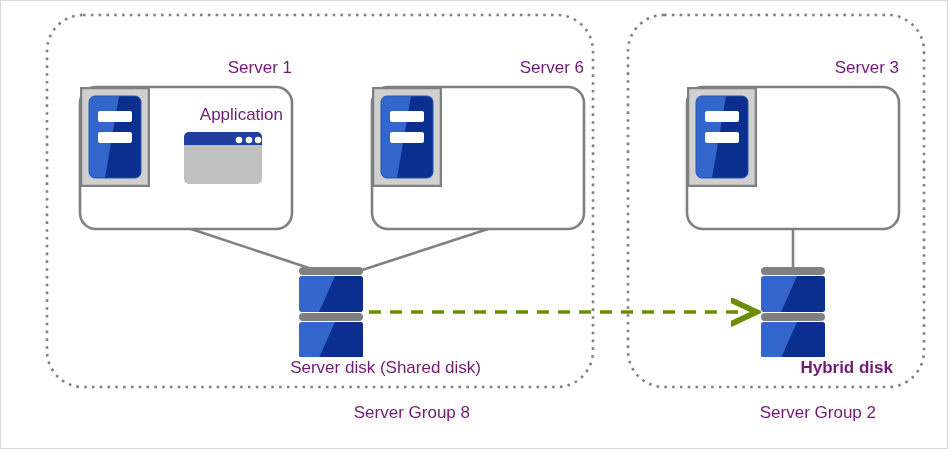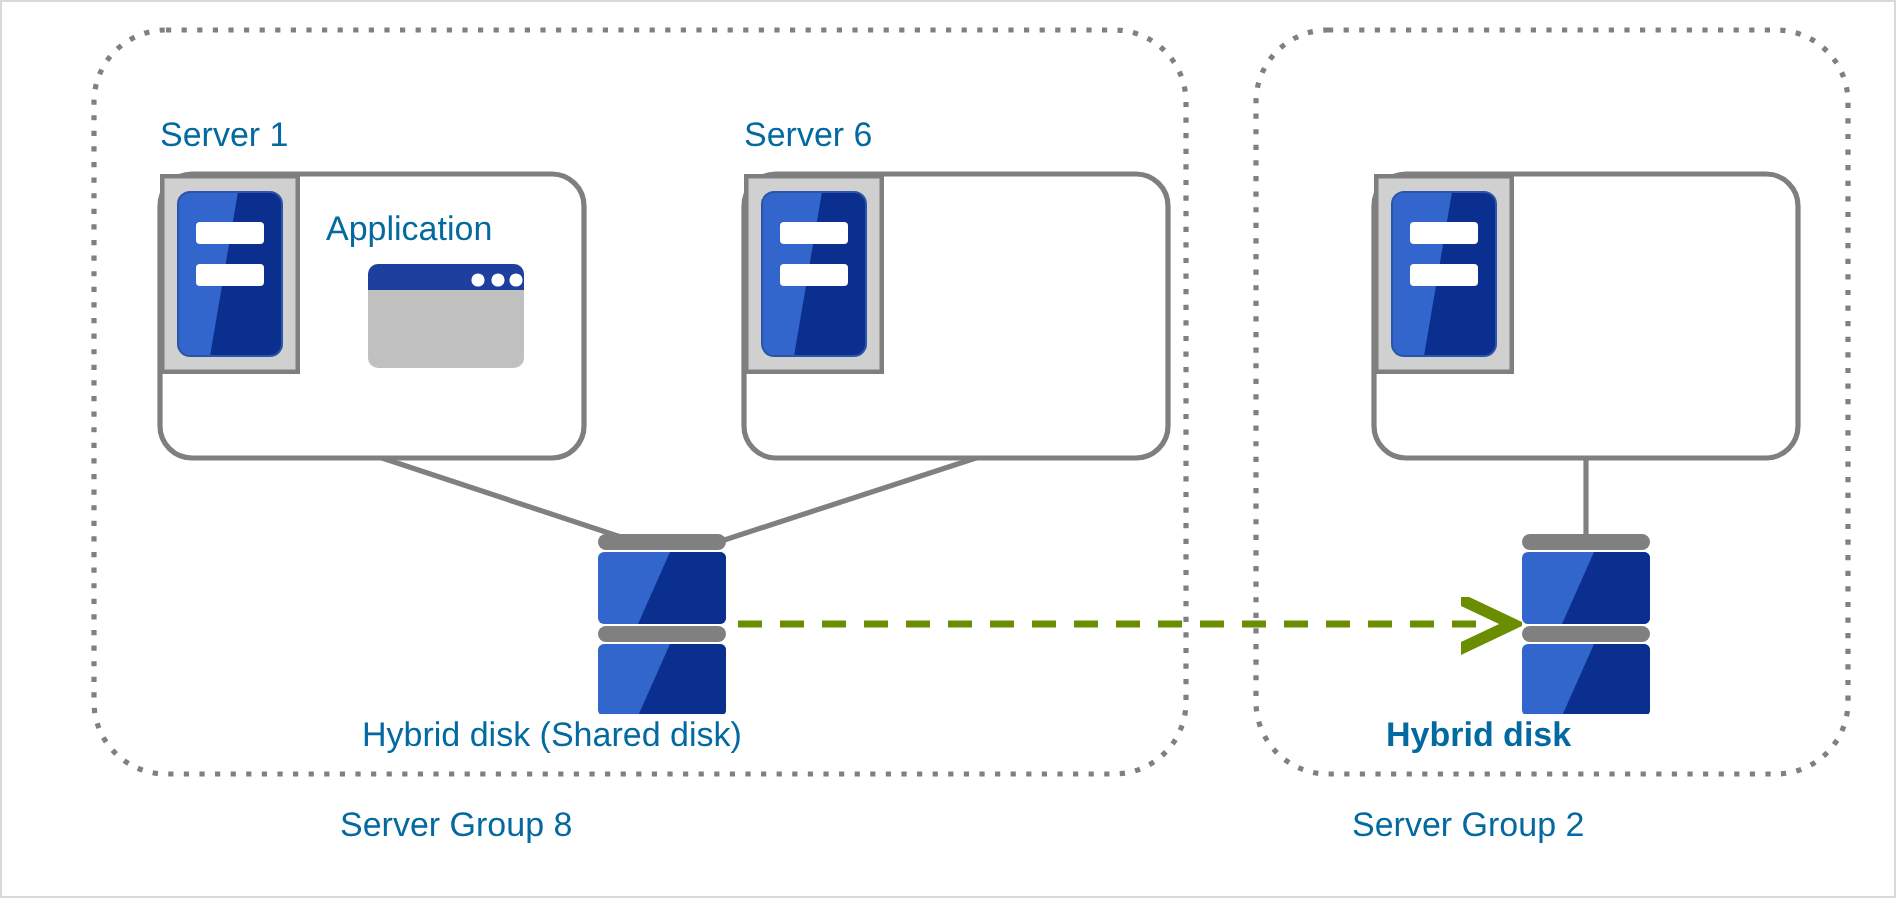--- a/index.html
+++ b/index.html
@@ -25,23 +25,23 @@
     position: absolute;
     left: 0;
     top: 0;
     width: 948px;
     height: 449px;
   }
   .lbl {
     position: absolute;
     font-family: "Liberation Sans", sans-serif;
     font-size: 17px;
-    color: #0369a1;
+    color: #701a75;
     white-space: nowrap;
-    text-align: left;
+    text-align: right;
     line-height: 1;
   }
 </style>
 </head>
 <body>
 
 <div id="canvas">
 
   <svg class="layer" viewBox="0 0 948 449" xmlns="http://www.w3.org/2000/svg">
 
@@ -112,23 +112,24 @@
     </g>
 
     <use href="#symDisk" x="295" y="266" width="70" height="90"></use>
     <use href="#symDisk" x="757" y="266" width="70" height="90"></use>
 
     <line x1="368" y1="311" x2="737" y2="311" stroke="#6b8e00" stroke-width="3.4" stroke-dasharray="12 9" marker-end="url(#arrowHead)"></line>
   </svg>
 
   <div class="lbl" style="left:79px; top:58px; width:212px;">Server 1</div>
   <div class="lbl" style="left:371px; top:58px; width:212px;">Server 6</div>
+  <div class="lbl" style="left:686px; top:58px; width:212px;">Server 3</div>
 
   <div class="lbl" style="left:162px; top:105px; width:120px;">Application</div>
 
-  <div class="lbl" style="left:180px; top:358px; width:300px;">Hybrid disk (Shared disk)</div>
+  <div class="lbl" style="left:180px; top:358px; width:300px;">Server disk (Shared disk)</div>
   <div class="lbl" style="left:692px; top:358px; width:200px;font-weight:bold;">Hybrid disk</div>
 
 
   <div class="lbl" style="left:169px; top:403px; width:300px;">Server Group 8</div>
   <div class="lbl" style="left:675px; top:403px; width:200px;">Server Group 2</div>
 
 </div>
 
 </body></html>

